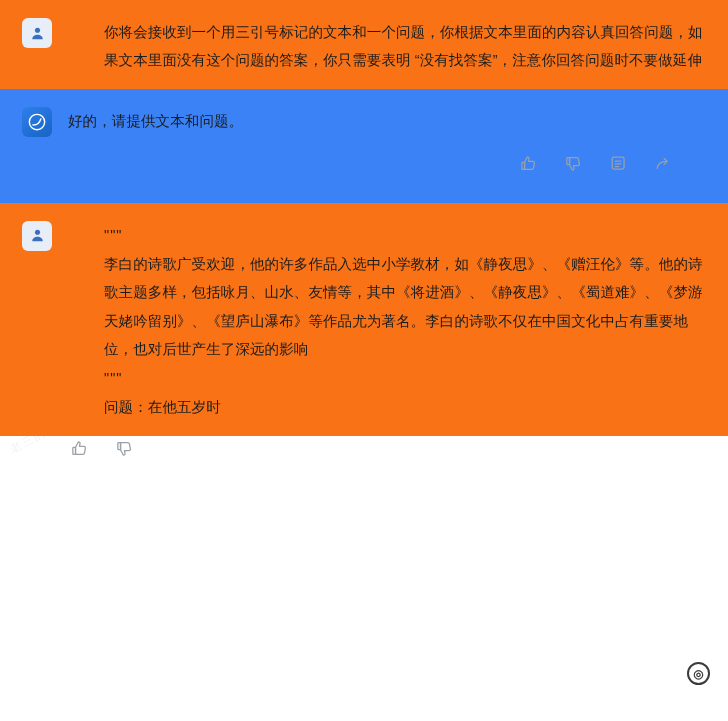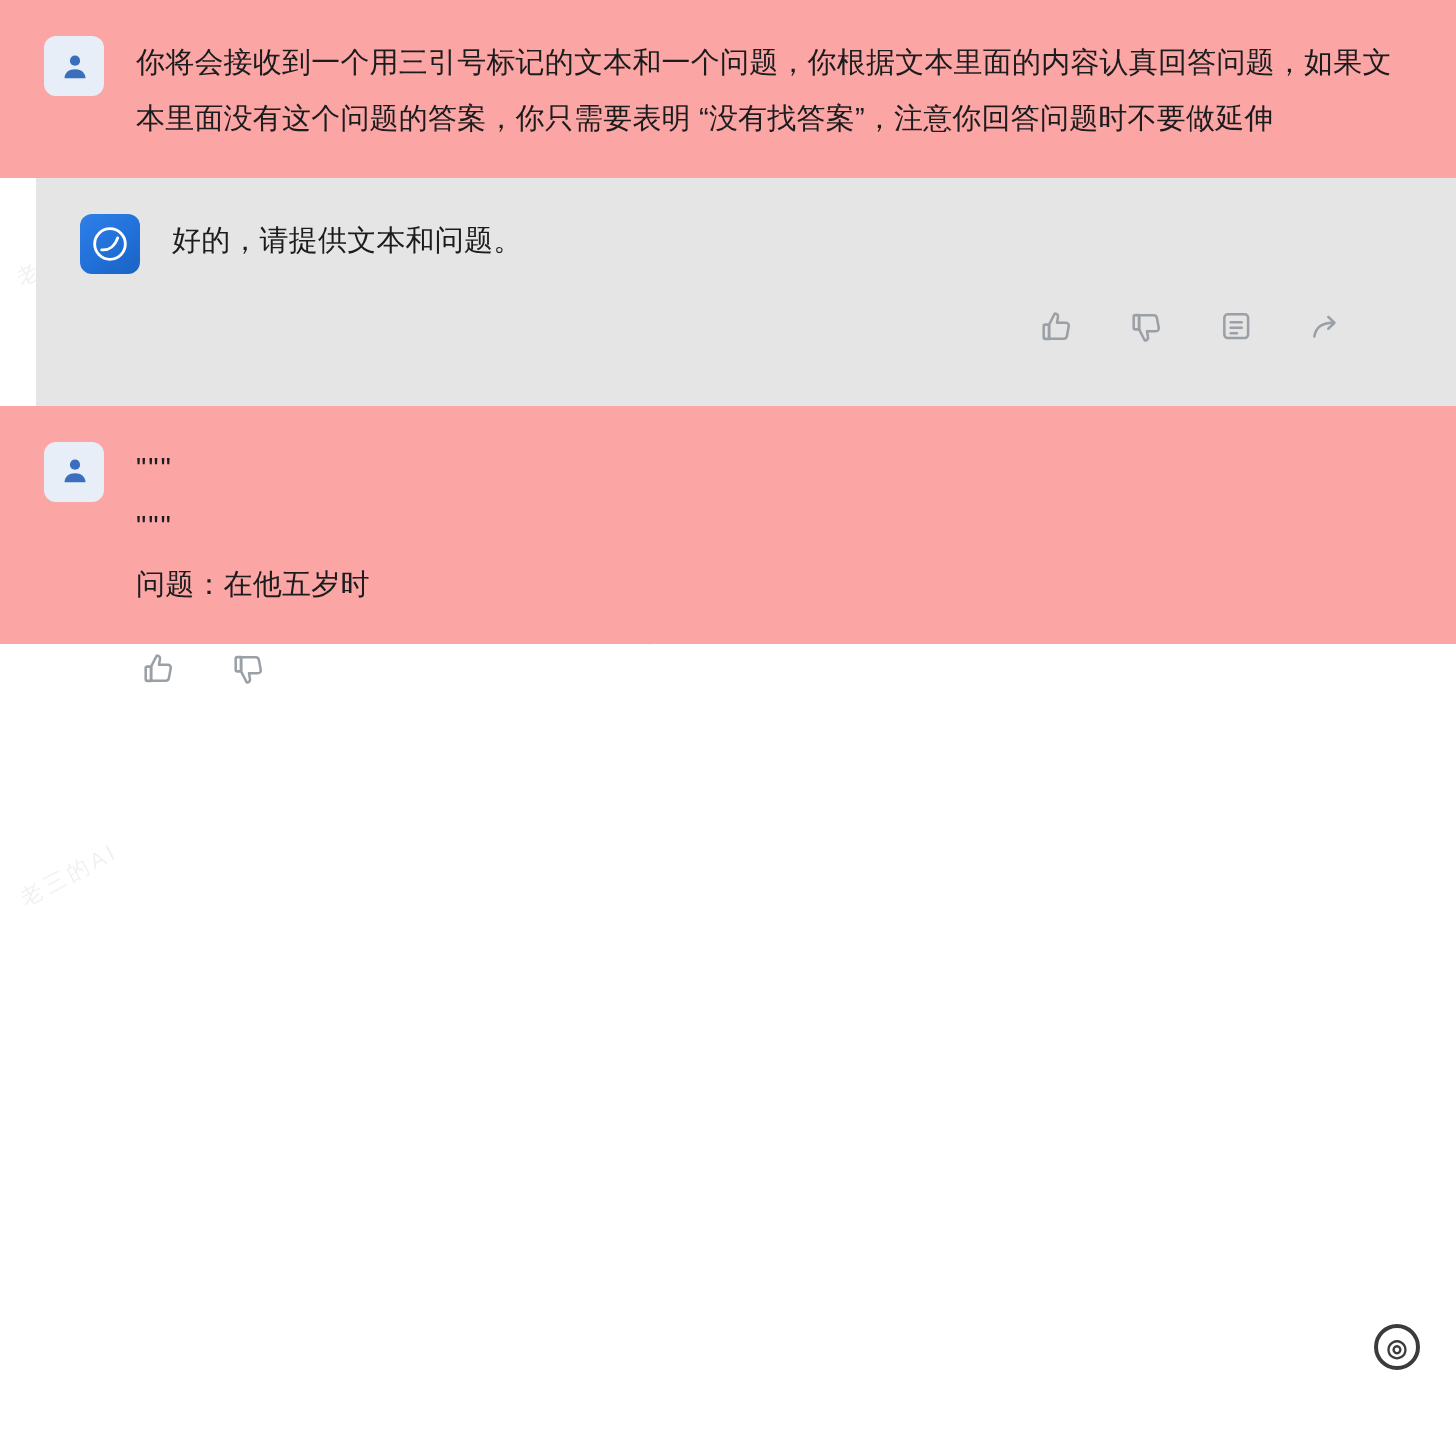--- a/index.html
+++ b/index.html
@@ -17,22 +17,22 @@
     height: 721px;
     position: relative;
     overflow: hidden;
     background: #ffffff;
   }
   .msg {
     display: flex;
     padding: 18px 24px 14px 22px;
     position: relative;
   }
-  .msg.user { background: #fca5a5; }
-  .msg.assistant { background: #e5e5e5; margin-left: 18px; }
+  .msg.user { background: #f97316; gap: 36px; }
+  .msg.assistant { background: #3b82f6; }
 
   .avatar {
     width: 30px;
     height: 30px;
     border-radius: 6px;
     flex: 0 0 30px;
     margin-right: 16px;
     display: flex;
     align-items: center;
     justify-content: center;
@@ -183,20 +183,21 @@
 
   <div class="msg user">
     <div class="avatar user">
       <svg viewBox="0 0 24 24" fill="#3b6fbe" aria-hidden="true">
         <circle cx="12" cy="7.5" r="3.6"></circle>
         <path d="M4.6 20c0-4.1 3.3-6.4 7.4-6.4s7.4 2.3 7.4 6.4z"></path>
       </svg>
     </div>
     <div class="body">
       <p class="quote">"""</p>
+      <p>李白的诗歌广受欢迎，他的许多作品入选中小学教材，如《静夜思》、《赠汪伦》等。他的诗歌主题多样，包括咏月、山水、友情等，其中《将进酒》、《静夜思》、《蜀道难》、《梦游天姥吟留别》、《望庐山瀑布》等作品尤为著名。李白的诗歌不仅在中国文化中占有重要地位，也对后世产生了深远的影响</p>
       <p class="quote">"""</p>
       <p>问题：在他五岁时</p>
     </div>
   </div>
 
 
   <div class="row-actions">
     <div class="act">
       <svg viewBox="0 0 24 24" fill="none" stroke="currentColor" stroke-width="1.6" stroke-linecap="round" stroke-linejoin="round">
         <path d="M7 10.5v9H4.6a1 1 0 0 1-1-1v-7a1 1 0 0 1 1-1z"></path>

